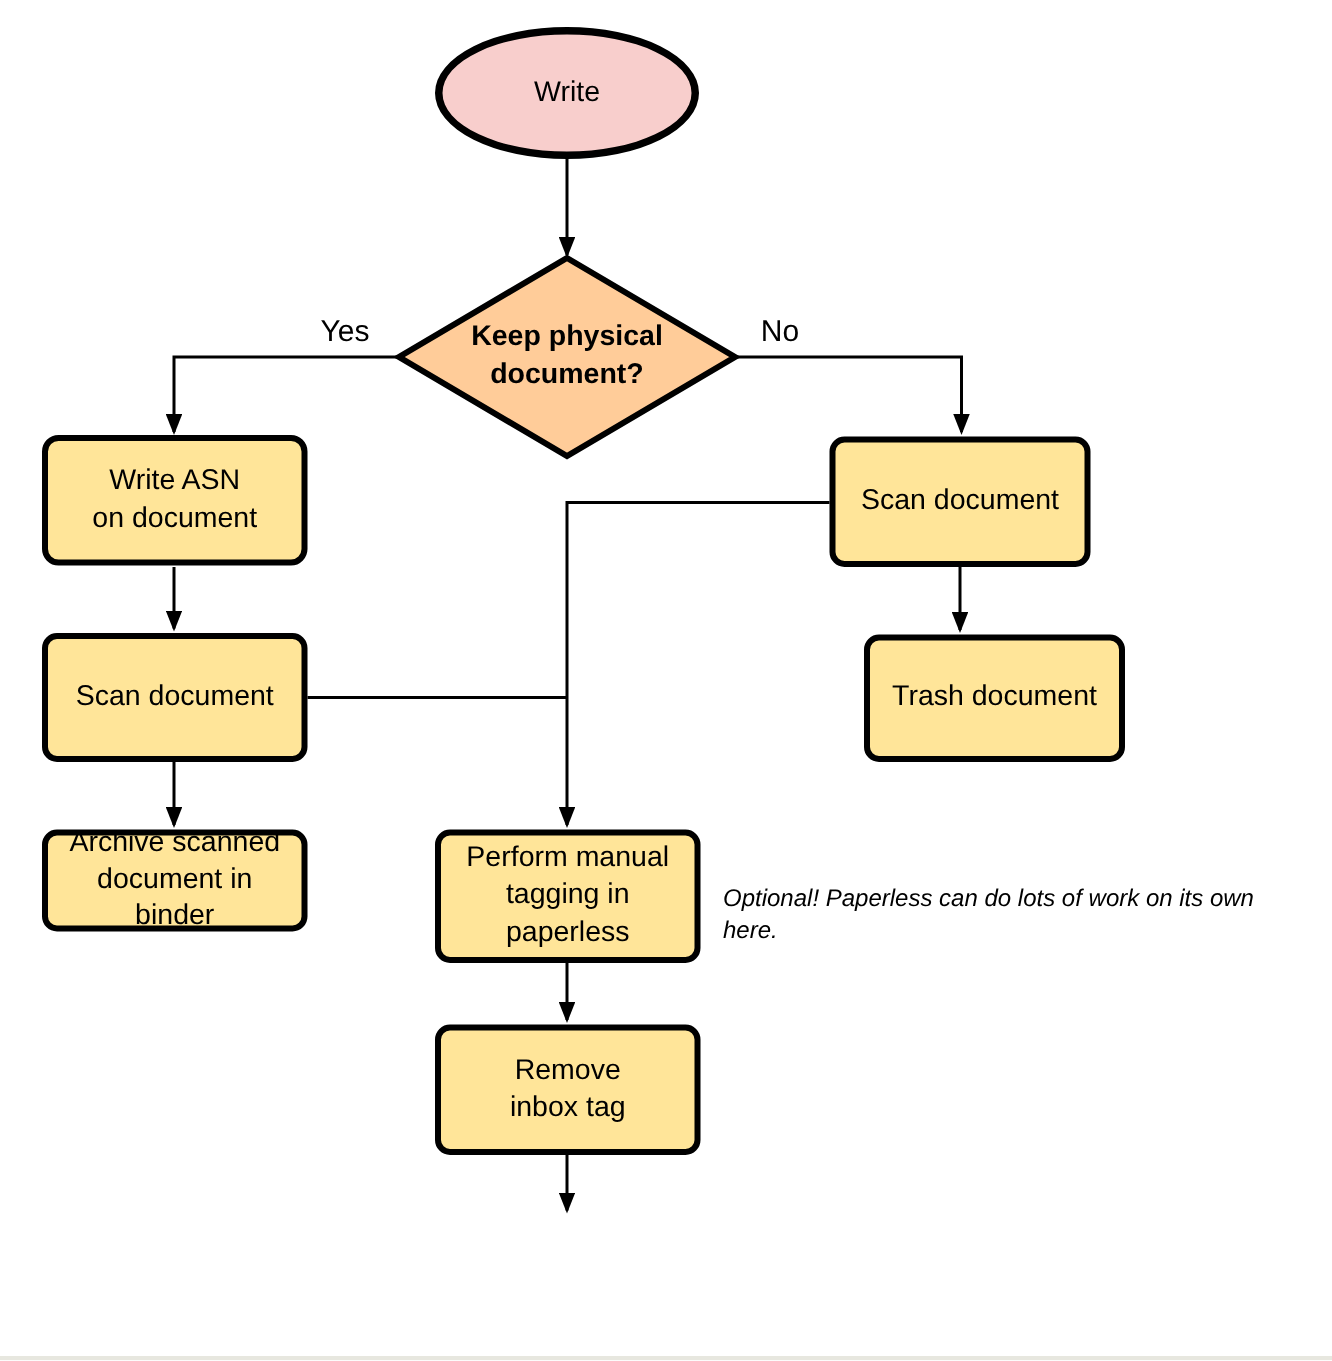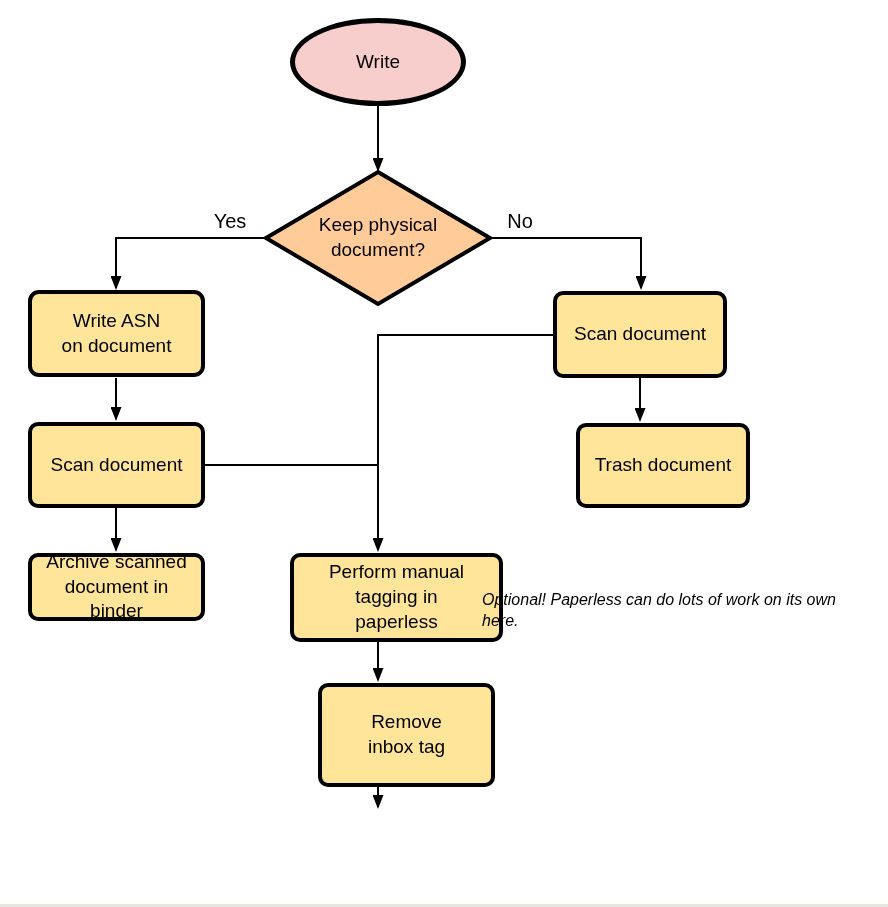--- a/index.html
+++ b/index.html
@@ -44,20 +44,21 @@
   }
   .decision-label {
     position: absolute;
     display: flex;
     align-items: center;
     justify-content: center;
     text-align: center;
     font-size: 19px;
     line-height: 1.3;
     white-space: pre-line;
+    font-weight: bold;
   }
   .edge-label {
     position: absolute;
     font-size: 20px;
     text-align: center;
   }
   .annotation {
     position: absolute;
     left: 482px;
     top: 590px;
@@ -74,22 +75,22 @@
     height: 3px;
     background: #e7e7df;
   }
   
   #node-start       { left: 290px; top: 18px;  width: 176px; height: 88px; }
   #node-write-asn   { left: 28px;  top: 290px; width: 177px; height: 87px; border-radius: 11px; }
   #node-scan-left   { left: 28px;  top: 422px; width: 177px; height: 86px; }
   #node-archive     { left: 28px;  top: 553px; width: 177px; height: 68px; }
   #node-scan-right  { left: 553px; top: 291px; width: 174px; height: 87px; }
   #node-trash       { left: 576px; top: 423px; width: 174px; height: 85px; }
-  #node-tagging     { left: 290px; top: 553px; width: 213px; height: 89px; }
-  #node-remove      { left: 290px; top: 683px; width: 177px; height: 104px; margin-left: 28px; }
+  #node-tagging     { left: 290px; top: 553px; width: 177px; height: 89px; }
+  #node-remove      { left: 290px; top: 683px; width: 177px; height: 87px; }
   #node-end         { left: 288px; top: 810px; width: 180px; height: 90px; }
   #decision-text    { left: 266px; top: 172px; width: 224px; height: 132px; }
   #label-yes        { left: 205px; top: 210px; width: 50px; }
   #label-no         { left: 495px; top: 210px; width: 50px; }
 </style>
 </head>
 <body>
 
 <div id="canvas">
 

